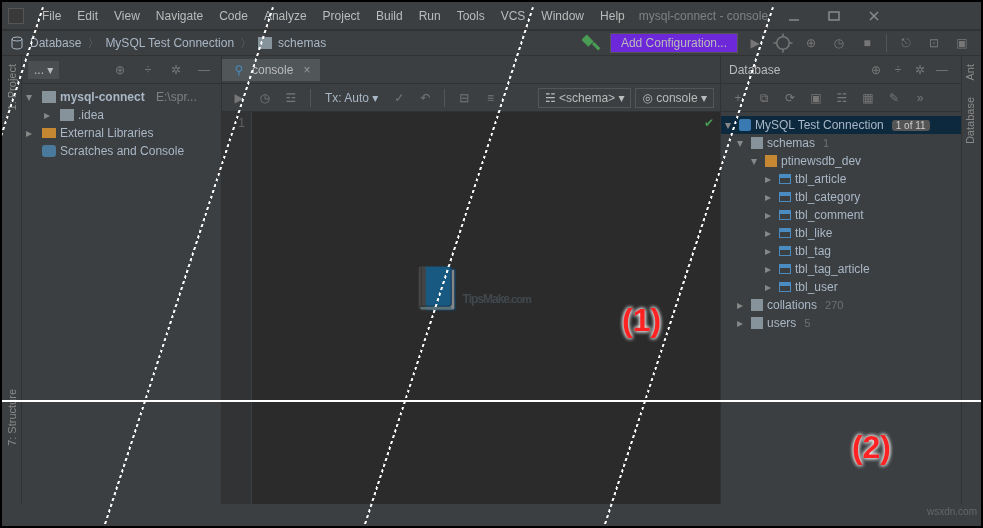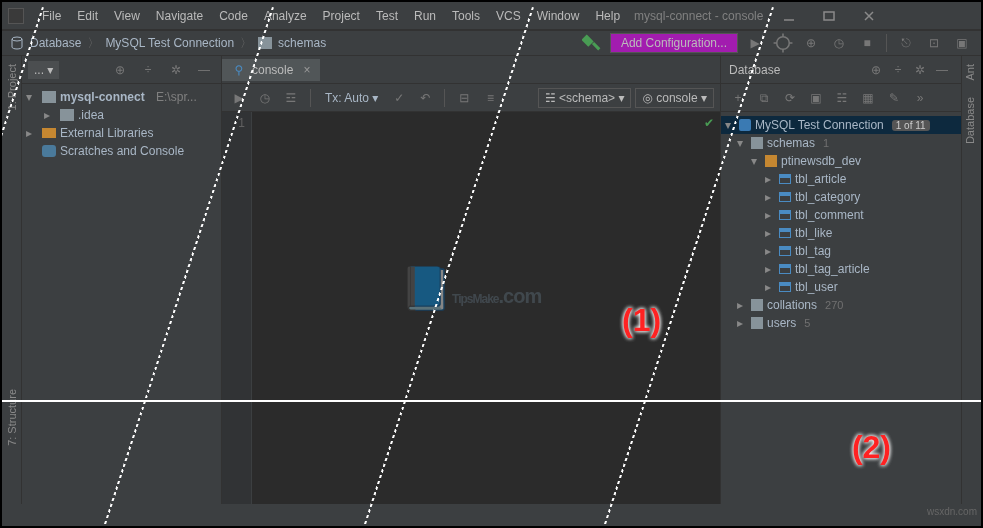--- a/index.html
+++ b/index.html
@@ -15,21 +15,21 @@
 .menubar .menu-item { padding:2px 6px; color:#bbbbbb; cursor:default; }
 .menubar .menu-title { color:#808080; margin-left:4px; }
 
 .navbar { height:26px; background:#3c3f41; border-top:1px solid #323232; border-bottom:1px solid #323232; display:flex; align-items:center; padding:0 8px; }
 .crumb { display:flex; align-items:center; gap:6px; color:#a9b7c6; }
 .crumb .chev { color:#6a6a6a; }
 .icon { width:14px; height:14px; display:inline-flex; align-items:center; justify-content:center; }
 .run-play { color:#499c54; }
 .navbar .right { margin-left:auto; display:flex; align-items:center; gap:6px; }
 .hammer { color:#499c54; }
-.config-box { border:1px solid #555; padding:2px 10px; color:#bbbbbb; background:#a21caf; }
+.config-box { border:1px solid #555; padding:2px 10px; color:#bbbbbb; background:#6d28d9; }
 .tool-btn { width:22px; height:22px; display:flex; align-items:center; justify-content:center; color:#777; }
 
 .main { display:flex; height:calc(528px - 28px - 22px - 26px - 4px); }
 .sidebar-rail { width:20px; background:#3c3f41; border-right:1px solid #323232; display:flex; flex-direction:column; align-items:center; }
 .rail-label { writing-mode:vertical-rl; transform:rotate(180deg); color:#8a8a8a; font-size:11px; padding:8px 0; }
 .rail-label + .rail-label { margin-top:auto; margin-bottom:50px; }
 
 .project { width:200px; background:#3c3f41; border-right:1px solid #323232; display:flex; flex-direction:column; }
 .panel-head { height:28px; display:flex; align-items:center; gap:6px; padding:0 6px; border-bottom:1px solid #323232; }
 .panel-head .drop { background:#4b4e50; padding:2px 6px; color:#bbbbbb; }
@@ -51,21 +51,21 @@
 .ed-toolbar { height:28px; background:#3c3f41; border-bottom:1px solid #323232; display:flex; align-items:center; gap:4px; padding:0 6px; }
 .ed-toolbar .sep { width:1px; height:18px; background:#555; margin:0 4px; }
 .tx { color:#a9b7c6; padding:0 6px; }
 .schema-box { border:1px solid #555; padding:2px 6px; color:#bbbbbb; }
 .ed-body { flex:1; position:relative; background:#2b2b2b; }
 .gutter { position:absolute; left:0; top:0; bottom:0; width:30px; background:#313335; border-right:1px solid #3c3f41; padding-top:4px; text-align:right; color:#606060; }
 .gutter div { padding-right:6px; }
 .check { position:absolute; right:6px; top:4px; color:#499c54; }
 .watermark { position:absolute; left:50%; top:45%; transform:translate(-50%,-50%); opacity:.45; pointer-events:none; text-align:center;}
 .watermark .wm { font-family:Arial; font-weight:bold; font-size:42px; color:#5b6b78; letter-spacing:-1px;}
-.watermark .wm .com { font-size:20px; color:#5b6b78; }
+.watermark .wm .com { font-size:11px; color:#5b6b78; }
 .annot { position:absolute; color:#ff2222; font-weight:bold; font-size:32px; font-family:Arial; text-shadow:0 0 4px #fff,0 0 4px #fff; }
 
 .db { width:240px; background:#3c3f41; display:flex; flex-direction:column; }
 .db-head { height:28px; display:flex; align-items:center; padding:0 8px; border-bottom:1px solid #323232; }
 .db-head .sp {flex:1;}
 .db-tools { height:28px; display:flex; align-items:center; gap:4px; padding:0 6px; border-bottom:1px solid #323232; }
 .db-tree { padding:4px 0; overflow:hidden; }
 .db-row { display:flex; align-items:center; gap:4px; padding:2px 4px; white-space:nowrap; color:#a9b7c6; font-size:12px;}
 .db-row.sel { background:#0d293e; }
 .db-row .exp { width:10px; color:#888; }
@@ -93,21 +93,21 @@
 <div class="titlebar">
   <div class="logo"></div>
   <div class="menubar">
     <span class="menu-item"><span>File</span></span>
     <span class="menu-item"><span>Edit</span></span>
     <span class="menu-item"><span>View</span></span>
     <span class="menu-item"><span>Navigate</span></span>
     <span class="menu-item"><span>Code</span></span>
     <span class="menu-item"><span>Analyze</span></span>
     <span class="menu-item"><span>Project</span></span>
-    <span class="menu-item"><span>Test</span></span>
+    <span class="menu-item"><span>Build</span></span>
     <span class="menu-item"><span>Run</span></span>
     <span class="menu-item"><span>Tools</span></span>
     <span class="menu-item"><span>VCS</span></span>
     <span class="menu-item"><span>Window</span></span>
     <span class="menu-item"><span>Help</span></span>
     <span class="menu-title">mysql-connect - console</span>
   </div>
   <div class="win-btn">
       <svg viewBox="0 0 12 12">
         <path d="M1 10h10" stroke="#8a8a8a" stroke-width="1.5"></path>

